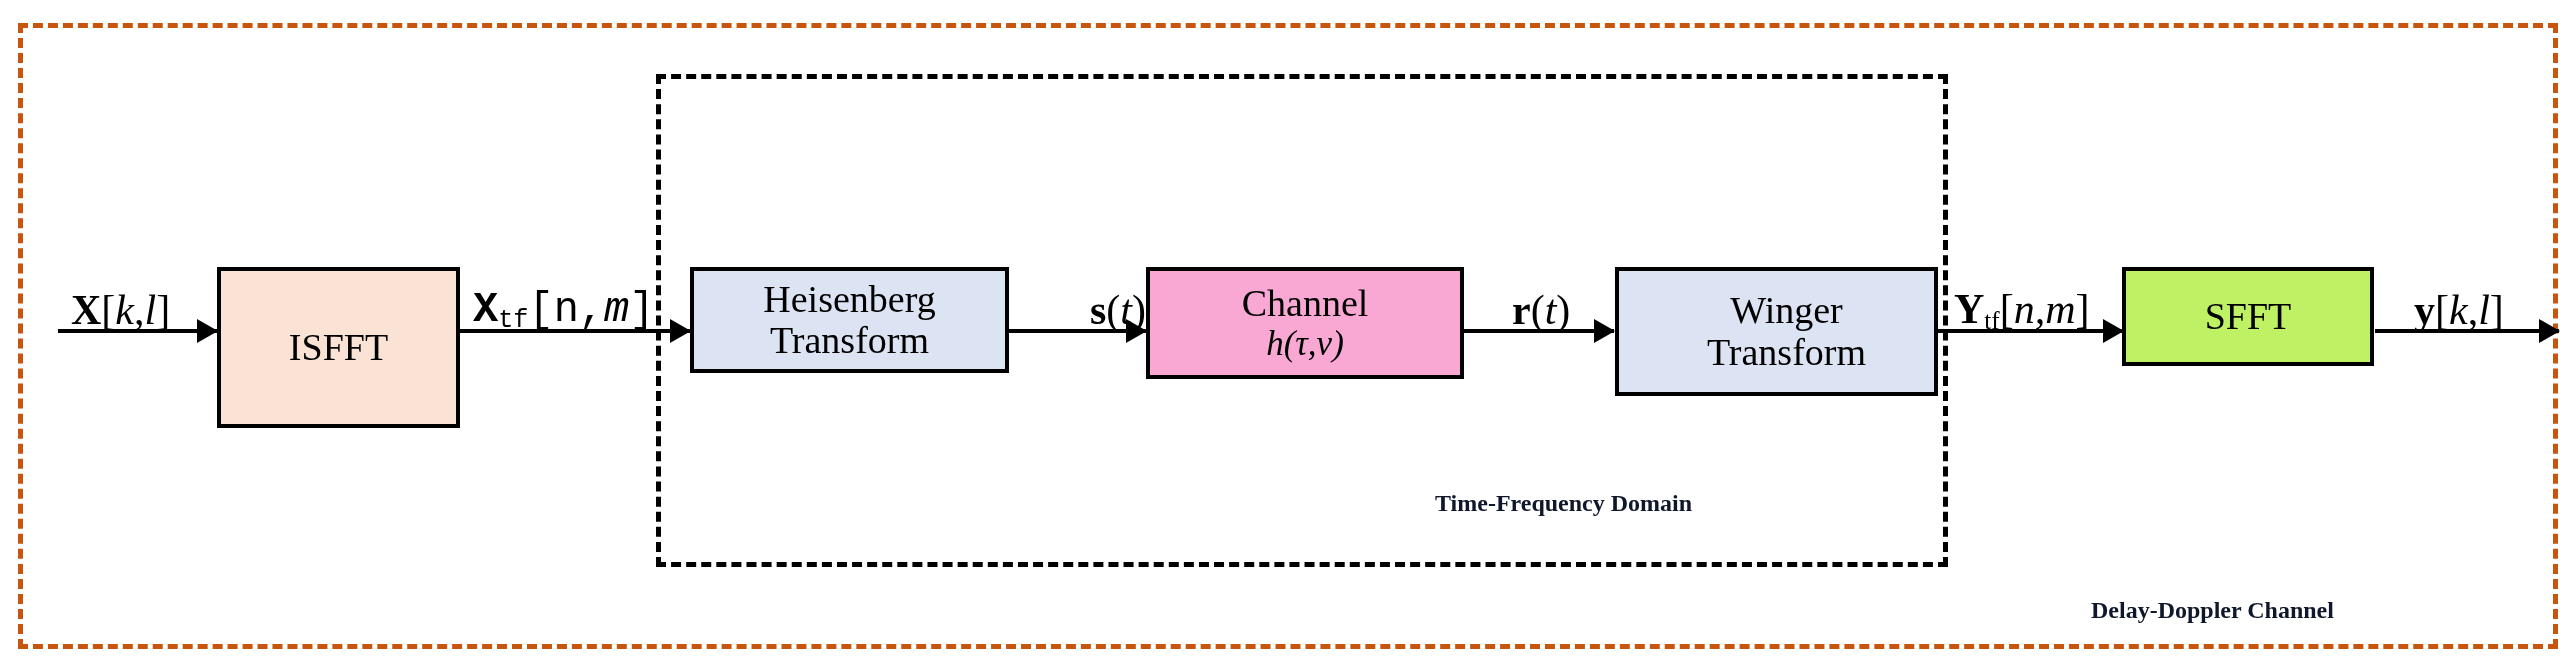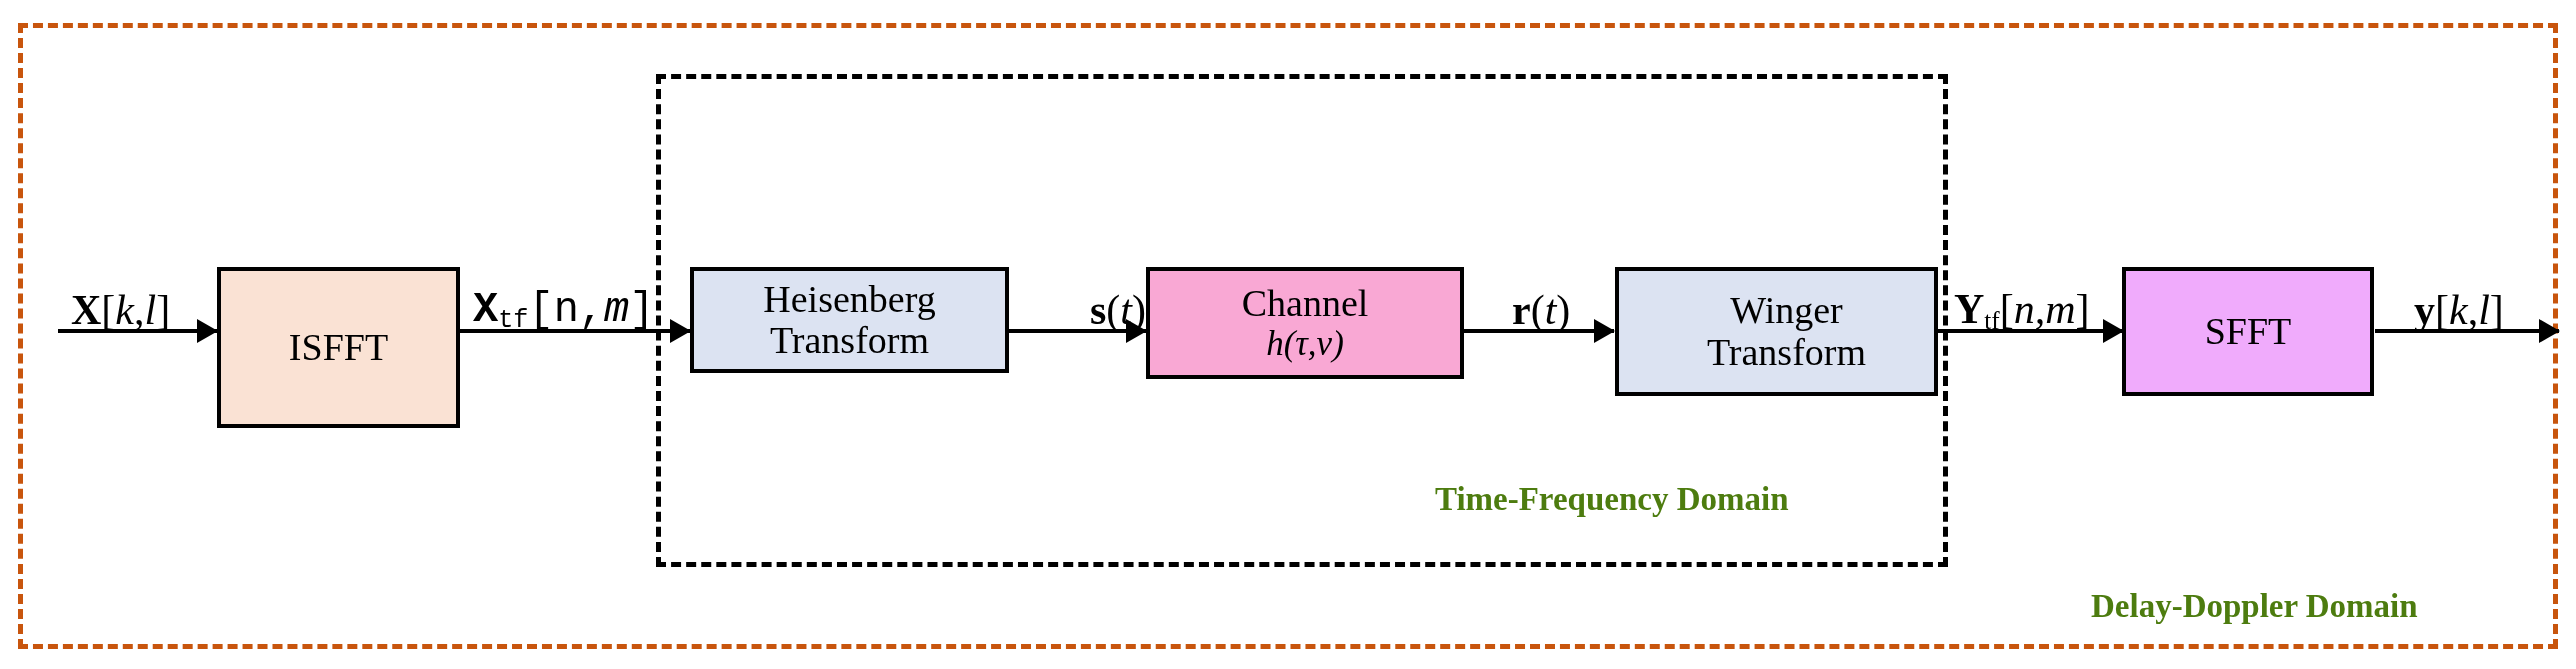--- a/index.html
+++ b/index.html
@@ -54,22 +54,23 @@
   }
   .sig-label b{font-weight:bold;font-style:normal;}
   .sig-label i{font-style:italic;font-weight:normal;}
   .sig-label .up{font-style:normal;font-weight:normal;}
   .sig-label sub{font-size:0.60em;font-style:normal;font-weight:normal;
                  vertical-align:-0.22em;letter-spacing:0;}
 
   
   .domain-caption{
     position:absolute;white-space:nowrap;
-    font-weight:bold;font-size:33px;color:#4d7c0f;
+    font-weight:bold;font-size:24px;color:#0f172a;
     line-height:1;
+    margin-top:8px;
   }
 </style>
 </head>
 <body>
 
 <div id="canvas">
 
   <div class="domain-rect" id="outer-domain" style="border-color: rgb(200, 85, 13);"></div>
 
   <div class="domain-rect" id="inner-domain" style="border-color: rgb(0, 0, 0);"></div>
@@ -111,27 +112,27 @@
   <div class="proc-box" id="box-winger" style="left:1615px;top:267px;width:323px;height:129px;background:#DCE3F2;padding-left:20px;">
     <span class="ln">Winger</span>
     <span class="ln">Transform</span>
   </div>
 
   <div class="sig-label" style="left:1954px;top:288px;">
     <b>Y</b><sub>tf</sub><span class="up">[</span><i>n,m</i><span class="up">]</span>
   </div>
   <div class="arrow" style="left:1938px;top:329px;width:185px;"></div>
 
-  <div class="proc-box" id="box-sfft" style="left:2122px;top:267px;width:252px;height:129px;background:#f0abfc;">
+  <div class="proc-box" id="box-sfft" style="left:2122px;top:267px;width:252px;height:99px;background:#bef264;">
     <span class="ln">SFFT</span>
   </div>
 
   <div class="sig-label" style="left:2414px;top:289px;">
     <b>y</b><span class="up">[</span><i>k</i><span class="up">,</span><i>l</i><span class="up">]</span>
   </div>
   <div class="arrow" style="left:2375px;top:329px;width:184px;"></div>
 
   <div class="domain-caption" style="left:1435px;top:483px;">Time-Frequency Domain</div>
 
-  <div class="domain-caption" style="left:2091px;top:590px;">Delay-Doppler Domain</div>
+  <div class="domain-caption" style="left:2091px;top:590px;">Delay-Doppler Channel</div>
 
 </div>
 
 
 </body></html>

